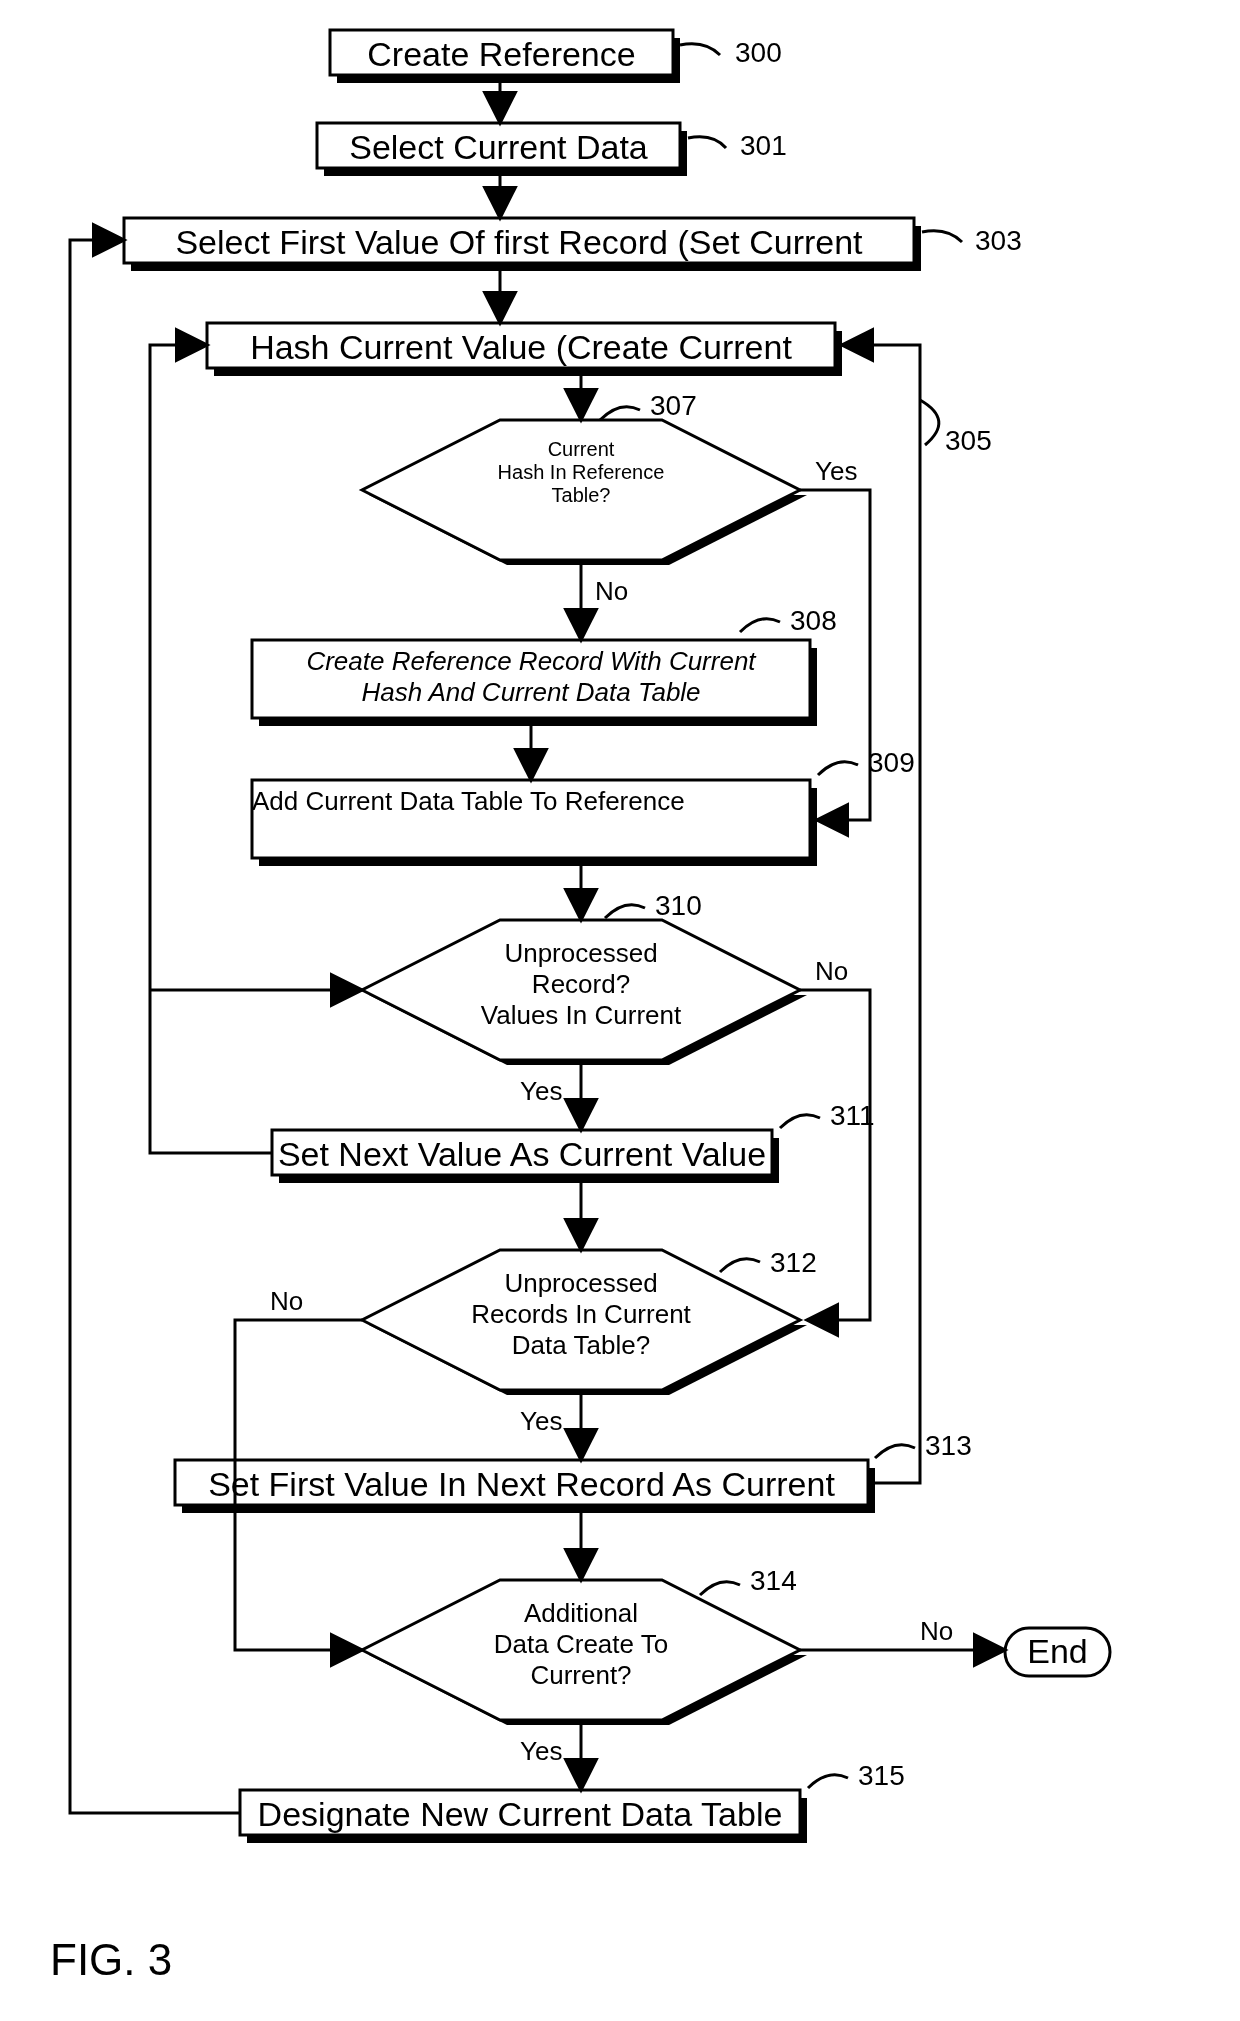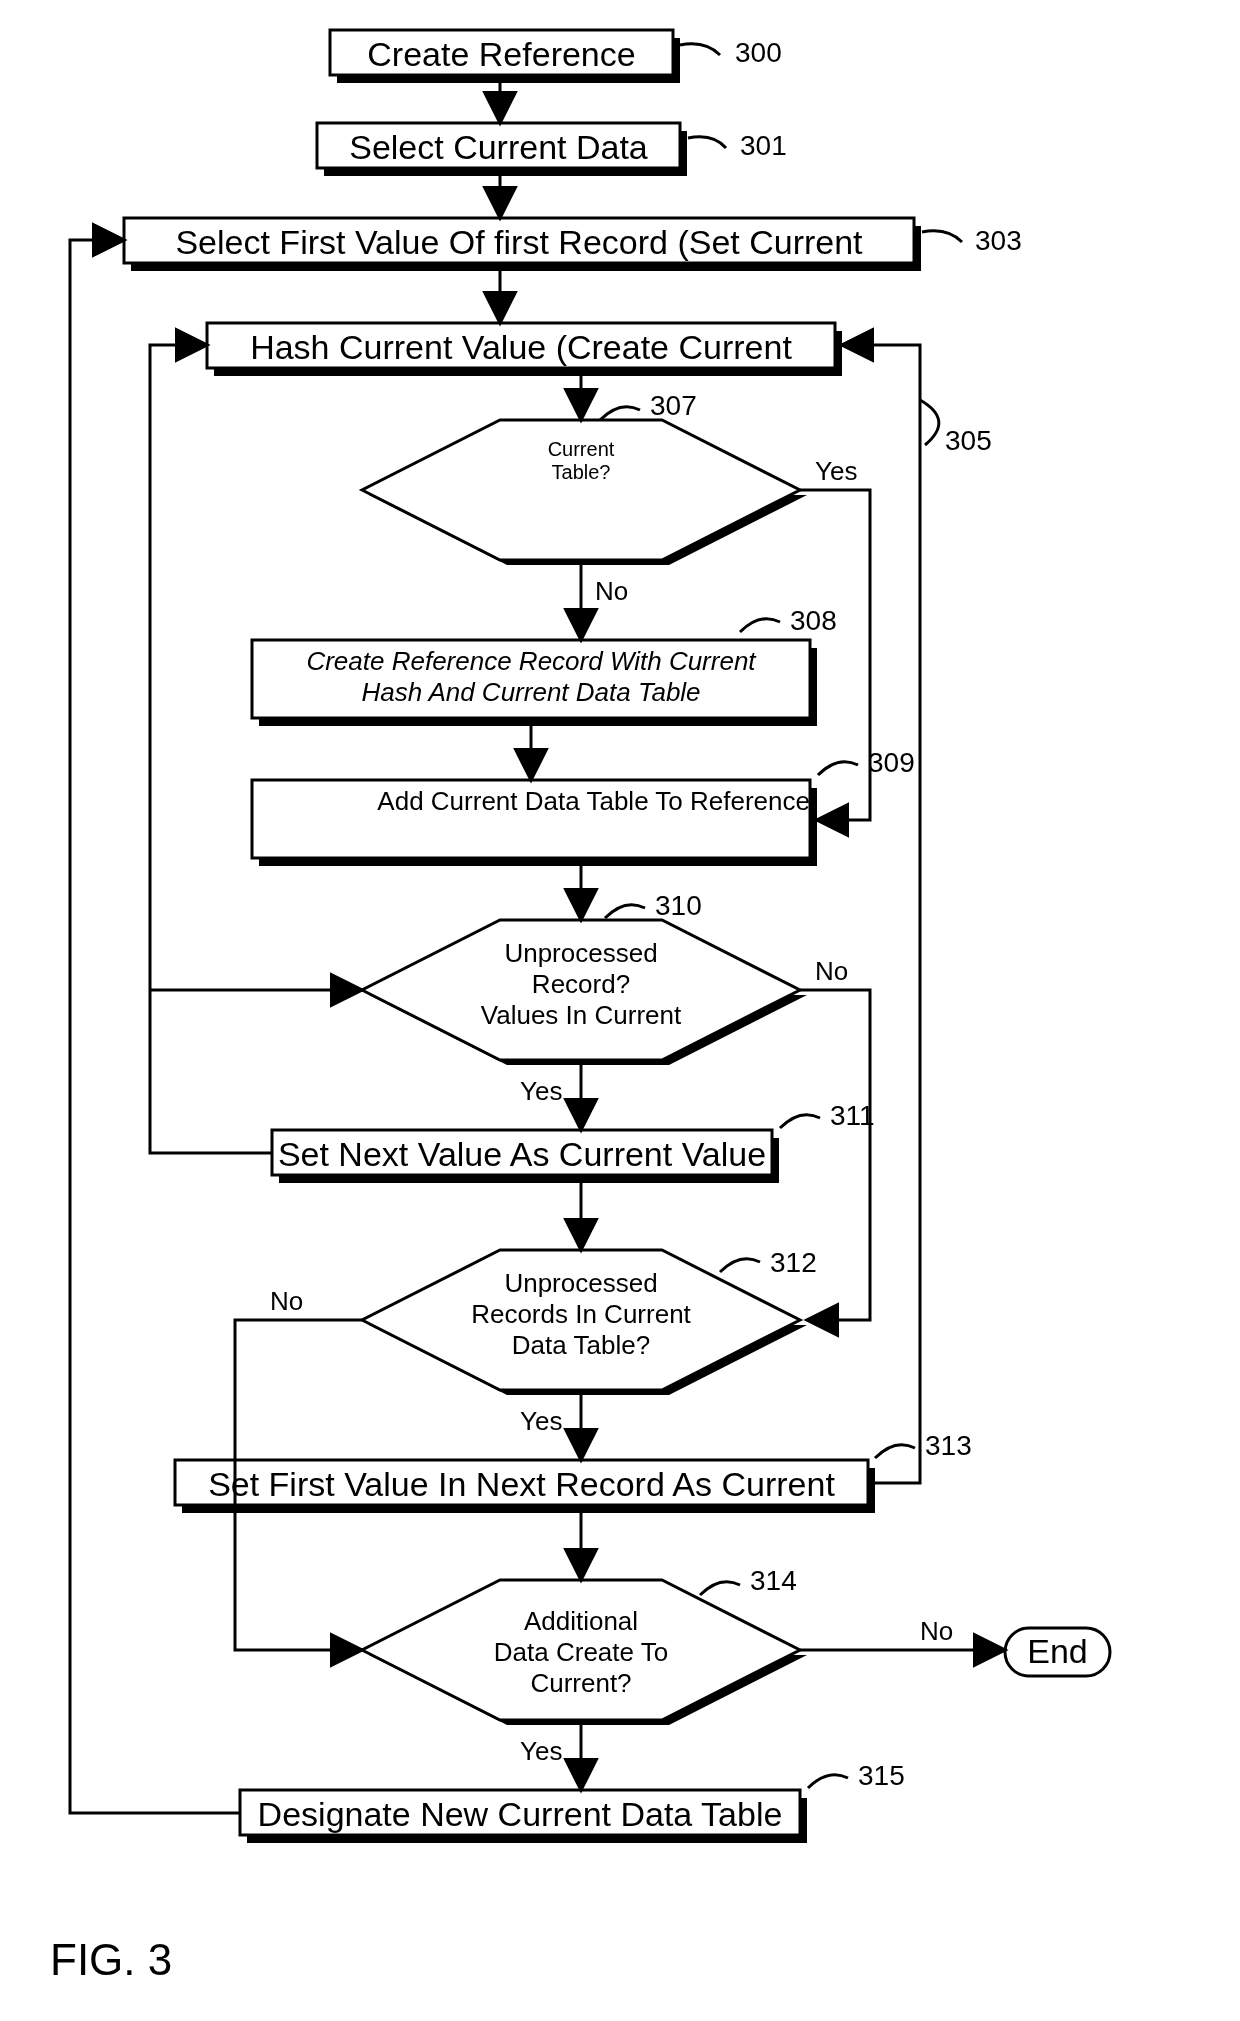--- a/index.html
+++ b/index.html
@@ -75,20 +75,21 @@
   </g>
 
   <g>
     <polygon points="507,510 697,510 842,440 697,370 507,370 362,440" fill="none"></polygon>
 
     <polygon points="369,495 507,565 669,565 807,495" fill="#000"></polygon>
     <polygon points="362,490 500,560 662,560 800,490 662,420 500,420" fill="#fff" stroke="#000" stroke-width="3"></polygon>
     <foreignObject x="400" y="438" width="362" height="110">
       <div xmlns="http://www.w3.org/1999/xhtml" style="text-align:center;font-size:20px;">
         <div>Current</div>
+        <div>Hash In Reference</div>
         <div>Table?</div>
       </div>
     </foreignObject>
     <path d="M 600 420 q 20 -20 40 -10" fill="none" stroke="#000" stroke-width="3"></path>
     <text x="650" y="415" class="ref-text">307</text>
   </g>
 
   <g>
     <rect x="259" y="648" width="558" height="78" fill="#000"></rect>
     <rect x="252" y="640" width="558" height="78" fill="#fff" stroke="#000" stroke-width="3"></rect>
@@ -99,21 +100,21 @@
       </div>
     </foreignObject>
     <path d="M 740 632 q 20 -20 40 -10" fill="none" stroke="#000" stroke-width="3"></path>
     <text x="790" y="630" class="ref-text">308</text>
   </g>
 
   <g>
     <rect x="259" y="788" width="558" height="78" fill="#000"></rect>
     <rect x="252" y="780" width="558" height="78" fill="#fff" stroke="#000" stroke-width="3"></rect>
     <foreignObject x="252" y="786" width="558" height="72">
-      <div xmlns="http://www.w3.org/1999/xhtml" style="text-align:right;font-size:26px;">
+      <div xmlns="http://www.w3.org/1999/xhtml" style="text-align:left;font-size:26px;">
         <div>Add Current Data Table To Reference</div>
       </div>
     </foreignObject>
     <path d="M 818 775 q 20 -20 40 -10" fill="none" stroke="#000" stroke-width="3"></path>
     <text x="868" y="772" class="ref-text">309</text>
   </g>
 
   <g>
     <polygon points="369,995 507,1065 669,1065 807,995" fill="#000"></polygon>
     <polygon points="362,990 500,1060 662,1060 800,990 662,920 500,920" fill="#fff" stroke="#000" stroke-width="3"></polygon>
@@ -159,21 +160,21 @@
       <div xmlns="http://www.w3.org/1999/xhtml" class="box-text">Set First Value In Next Record As Current Value</div>
     </foreignObject>
     <path d="M 875 1458 q 20 -20 40 -10" fill="none" stroke="#000" stroke-width="3"></path>
     <text x="925" y="1455" class="ref-text">313</text>
   </g>
 
   <g>
     <polygon points="369,1655 507,1725 669,1725 807,1655" fill="#000"></polygon>
     <polygon points="362,1650 500,1720 662,1720 800,1650 662,1580 500,1580" fill="#fff" stroke="#000" stroke-width="3"></polygon>
     <foreignObject x="400" y="1598" width="362" height="110">
-      <div xmlns="http://www.w3.org/1999/xhtml" style="text-align:center;font-size:26px;margin-top:8px;">
+      <div xmlns="http://www.w3.org/1999/xhtml" style="text-align:center;font-size:26px;">
         <div>Additional</div>
         <div>Data Create To</div>
         <div>Current?</div>
       </div>
     </foreignObject>
     <path d="M 700 1595 q 20 -20 40 -10" fill="none" stroke="#000" stroke-width="3"></path>
     <text x="750" y="1590" class="ref-text">314</text>
   </g>
 
   <g>

